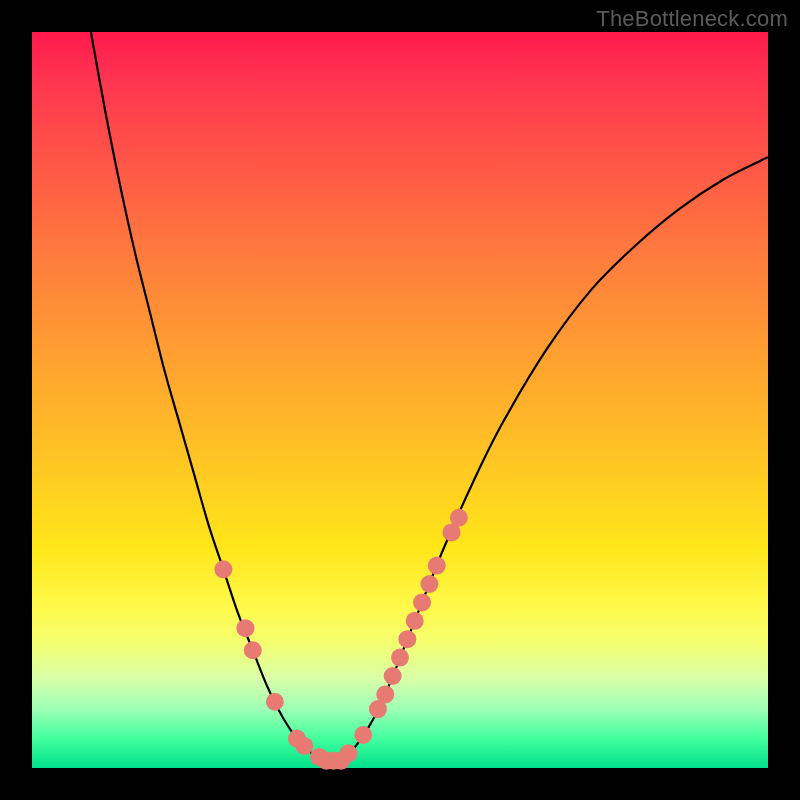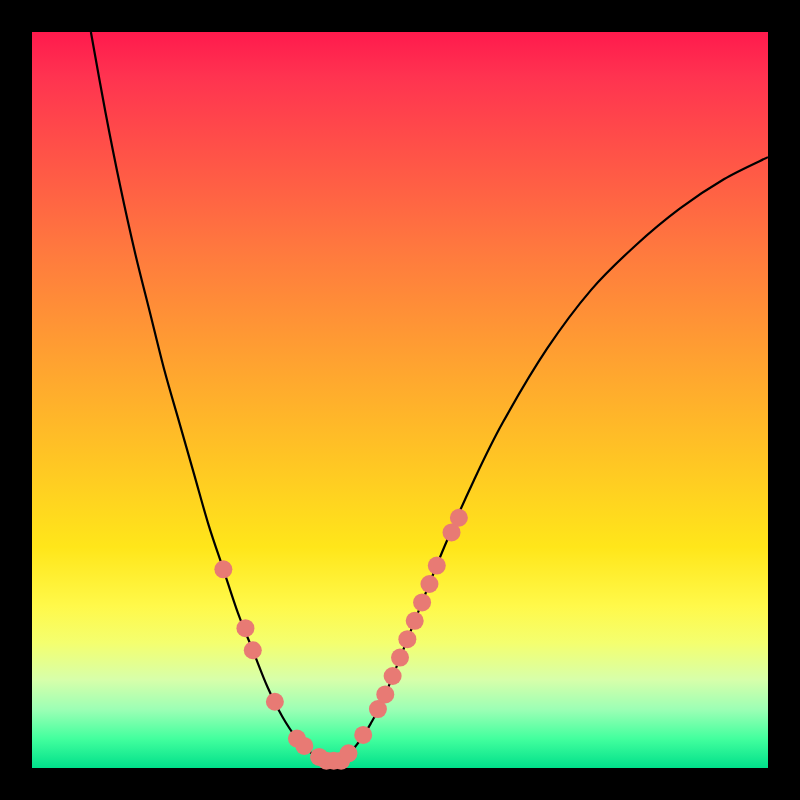--- a/index.html
+++ b/index.html
@@ -58,20 +58,21 @@
     top: 0;
     width: 736px;
     height: 736px;
     overflow: visible;
   }
 </style>
 </head>
 <body>
 
 <div class="frame">
+  <div class="watermark">TheBottleneck.com</div>
   <div class="plot-area">
     <svg class="curve" viewBox="0 0 736 736">
       <path id="curve-path" fill="none" stroke="#000000" stroke-width="2.2" d="M 58.88 0.00 C 61.33 13.49, 68.69 55.20, 73.60 80.96 C 78.51 106.72, 83.41 131.25, 88.32 154.56 C 93.23 177.87, 98.13 199.95, 103.04 220.80 C 107.95 241.65, 112.85 260.05, 117.76 279.68 C 122.67 299.31, 127.57 320.16, 132.48 338.56 C 137.39 356.96, 142.29 372.91, 147.20 390.08 C 152.11 407.25, 157.01 424.43, 161.92 441.60 C 166.83 458.77, 171.73 477.17, 176.64 493.12 C 181.55 509.07, 186.45 522.56, 191.36 537.28 C 196.27 552.00, 201.17 567.95, 206.08 581.44 C 210.99 594.93, 215.89 605.97, 220.80 618.24 C 225.71 630.51, 230.61 644.00, 235.52 655.04 C 240.43 666.08, 245.33 675.89, 250.24 684.48 C 255.15 693.07, 260.05 700.43, 264.96 706.56 C 269.87 712.69, 274.77 717.60, 279.68 721.28 C 284.59 724.96, 289.49 727.41, 294.40 728.64 C 299.31 729.87, 304.21 731.09, 309.12 728.64 C 314.03 726.19, 318.93 720.05, 323.84 713.92 C 328.75 707.79, 333.65 700.43, 338.56 691.84 C 343.47 683.25, 345.92 679.57, 353.28 662.40 C 360.64 645.23, 372.91 613.33, 382.72 588.80 C 392.53 564.27, 402.35 538.51, 412.16 515.20 C 421.97 491.89, 431.79 469.81, 441.60 448.96 C 451.41 428.11, 458.77 412.16, 471.04 390.08 C 483.31 368.00, 500.48 338.56, 515.20 316.48 C 529.92 294.40, 544.64 274.77, 559.36 257.60 C 574.08 240.43, 588.80 226.93, 603.52 213.44 C 618.24 199.95, 632.96 187.68, 647.68 176.64 C 662.40 165.60, 677.12 155.79, 691.84 147.20 C 706.56 138.61, 728.64 128.80, 736.00 125.12"></path>
       <g id="markers">
           <circle cx="191.36" cy="537.28" r="9" fill="#e87a74"></circle>
           <circle cx="213.44" cy="596.16" r="9" fill="#e87a74"></circle>
           <circle cx="220.80" cy="618.24" r="9" fill="#e87a74"></circle>
           <circle cx="242.88" cy="669.76" r="9" fill="#e87a74"></circle>
           <circle cx="264.96" cy="706.56" r="9" fill="#e87a74"></circle>
           <circle cx="272.32" cy="713.92" r="9" fill="#e87a74"></circle>

